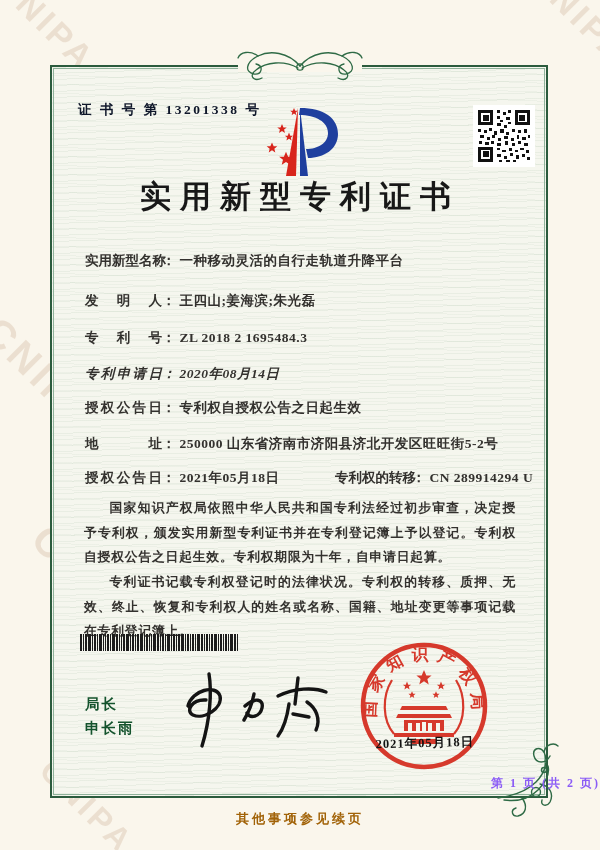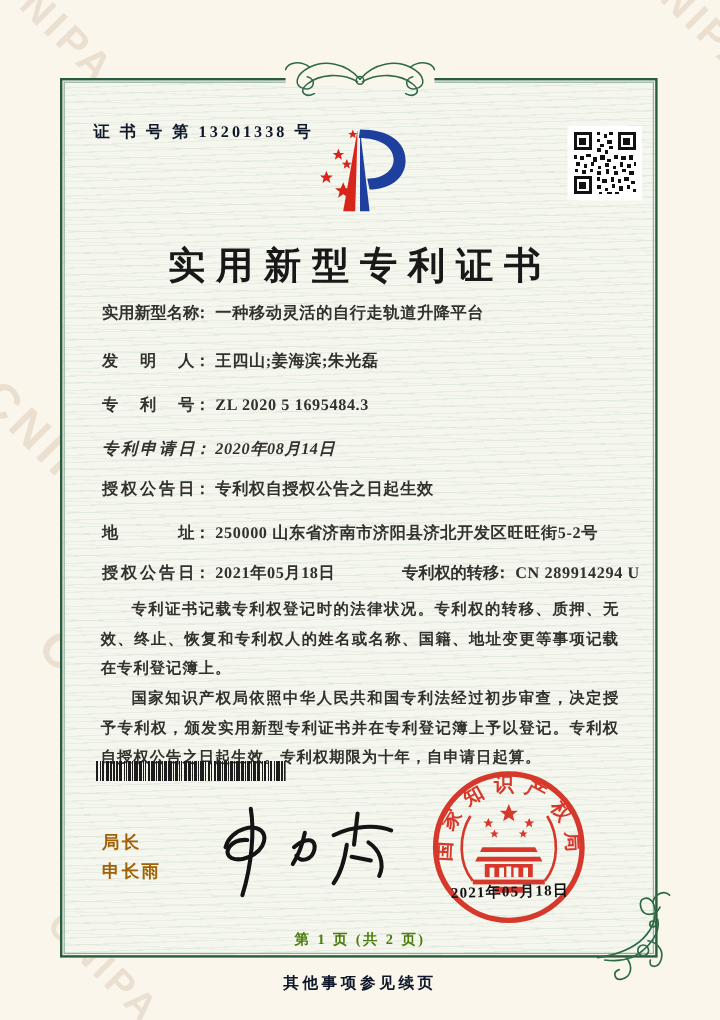--- a/index.html
+++ b/index.html
@@ -49,21 +49,21 @@
   .ornament-top{position:absolute;left:220px;top:44px;pointer-events:none;}
   .ornament-corner{position:absolute;left:492px;top:740px;pointer-events:none;}
   
   .cert-no{
     position:absolute;left:78px;top:101px;
     font-size:13.5px;font-weight:600;letter-spacing:2.5px;color:#0f172a;
   }
   .logo{position:absolute;left:252px;top:102px;}
   .qr{position:absolute;left:473px;top:105px;background:#fff;padding:3px;}
   .title{
-    position:absolute;left:0;top:201px;width:600px;
+    position:absolute;left:0;top:176px;width:600px;
     text-align:center;
     font-size:31px;font-weight:700;letter-spacing:9px;color:#181818;
   }
   
   .rows{position:absolute;left:85px;top:250px;width:460px;font-size:13.5px;font-weight:600;color:#33312e;}
   .row{position:absolute;left:0;white-space:nowrap;}
   .row .lbl{display:inline-block;width:5.7em;text-align:justify;text-align-last:justify;vertical-align:bottom;}
   .row .colon{display:inline-block;margin-right:4px;}
   .row .val{letter-spacing:.5px;}
   .row2{position:absolute;left:250px;top:0;white-space:nowrap;}
@@ -72,37 +72,37 @@
   .paras{
     position:absolute;left:84px;top:496px;width:432px;
     font-size:12.8px;line-height:1.93;letter-spacing:.8px;
     font-weight:600;color:#33312e;text-align:justify;
   }
   .paras p{margin:0;text-indent:2em;}
   
   .barcode{position:absolute;left:80px;top:634px;}
   .issuer{
     position:absolute;left:85px;top:692px;
-    font-family:Liberation Mono, monospace;
-    font-size:14.5px;font-weight:700;color:#a16207;line-height:24px;letter-spacing:2px;
+    font-family:Liberation Sans, sans-serif;
+    font-size:14.5px;font-weight:700;color:#14532d;line-height:24px;letter-spacing:2px;
   }
   .signature{position:absolute;left:162px;top:668px;}
   .seal{position:absolute;left:358px;top:640px;width:132px;height:132px;}
   .seal-date{
     position:absolute;left:352px;top:735px;width:146px;
     text-align:center;font-size:12.5px;font-weight:700;color:#111;
     letter-spacing:1px;transform:rotate(-1.5deg);
   }
   .page-num{
-    position:absolute;left:0;top:775px;width:600px;text-align:center;
-    font-size:12px;font-weight:600;color:#4d7c0f;letter-spacing:2px;
+    position:absolute;left:0;top:775px;width:600px;text-align:right;
+    font-size:12px;font-weight:600;color:#8b5cf6;letter-spacing:2px;
   }
   .continuation{
     position:absolute;left:0;top:810px;width:600px;text-align:center;
-    font-size:13px;font-weight:600;color:#0f172a;letter-spacing:3px;
+    font-size:13px;font-weight:600;color:#a16207;letter-spacing:3px;
   }
 </style>
 </head>
 <body>
 
 <div class="page">
 
   <div class="wm" style="left:-16px;top:2px;font-size:34px;">CNIPA</div>
   <div class="wm" style="left:518px;top:-4px;font-size:34px;">CNIPA</div>
   <div class="wm" style="left:388px;top:240px;font-size:42px;">CNIPA</div>
@@ -234,42 +234,42 @@
   <div class="title">实用新型专利证书</div>
 
   <div class="rows">
     <div class="row" style="top:2px;">
       <span class="lbl">实用新型名称</span><span class="colon">：</span><span class="val">一种移动灵活的自行走轨道升降平台</span>
     </div>
     <div class="row" style="top:42px;">
       <span class="lbl">发明人</span><span class="colon">：</span><span class="val">王四山;姜海滨;朱光磊</span>
     </div>
     <div class="row" style="top:79px;">
-      <span class="lbl">专利号</span><span class="colon">：</span><span class="val">ZL 2020 5 1695484.3</span>
+      <span class="lbl">专利号</span><span class="colon">：</span><span class="val">ZL 2018 2 1695484.3</span>
     </div>
     <div class="row" style="top:115px;font-style:italic;">
       <span class="lbl">专利申请日</span><span class="colon">：</span><span class="val">2020年08月14日</span>
     </div>
     <div class="row" style="top:149px;">
       <span class="lbl">授权公告日</span><span class="colon">：</span><span class="val">专利权自授权公告之日起生效</span>
     </div>
     <div class="row" style="top:185px;">
       <span class="lbl">地址</span><span class="colon">：</span><span class="val">250000  山东省济南市济阳县济北开发区旺旺街5-2号</span>
     </div>
     <div class="row" style="top:219px;width:460px;">
       <span class="lbl">授权公告日</span><span class="colon">：</span><span class="val">2021年05月18日</span>
       <span class="row2">
         <span class="lbl">专利权的转移</span><span class="colon">：</span><span class="val">CN 289914294 U</span>
       </span>
     </div>
   </div>
 
   <div class="paras">
+    <p>国家知识产权局依照中华人民共和国专利法经过初步审查，决定授予专利权，颁发实用新型专利证书并在专利登记簿上予以登记。专利权自授权公告之日起生效。专利权期限为十年，自申请日起算。</p>
     <p>专利证书记载专利权登记时的法律状况。专利权的转移、质押、无效、终止、恢复和专利权人的姓名或名称、国籍、地址变更等事项记载在专利登记簿上。</p>
-    <p>国家知识产权局依照中华人民共和国专利法经过初步审查，决定授予专利权，颁发实用新型专利证书并在专利登记簿上予以登记。专利权自授权公告之日起生效。专利权期限为十年，自申请日起算。</p>
   </div>
 
   <svg class="barcode" width="158" height="17" viewBox="0 0 158 17" shape-rendering="crispEdges">
     <g fill="#1c1c1c">
       <rect x="0" width="2" height="17"></rect>
         <rect x="3" width="1" height="17"></rect>
         <rect x="5" width="2" height="17"></rect>
         <rect x="8" width="3" height="17"></rect>
       <rect x="12" width="1" height="17"></rect>
         <rect x="14" width="2" height="17"></rect>

